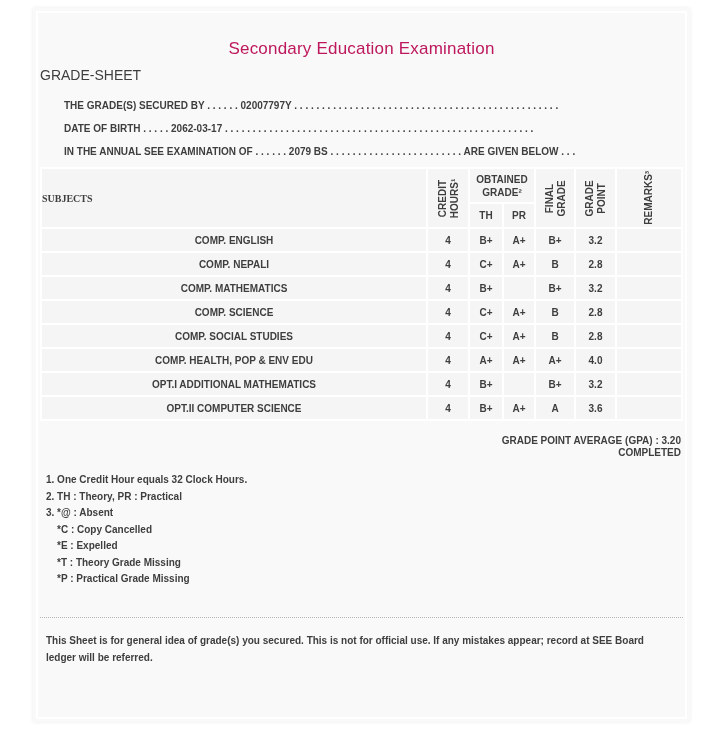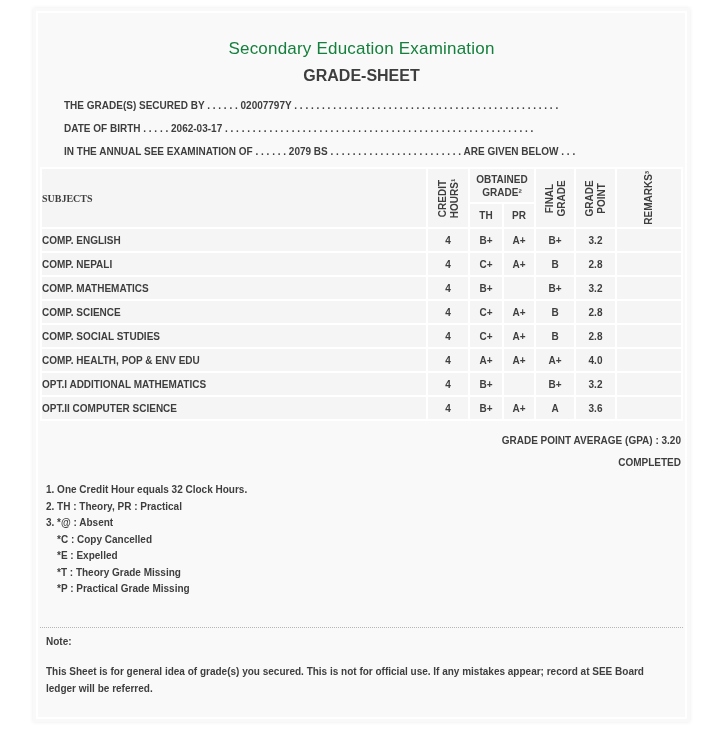--- a/index.html
+++ b/index.html
@@ -24,27 +24,27 @@
     padding: 26px 2px 0 2px;
     overflow: hidden;
   }
   .title {
     margin: 0;
     text-align: center;
     font-size: 17px;
     font-weight: 400;
     letter-spacing: 0.2px;
     line-height: 20px;
-    color: #15803d;
+    color: #be185d;
   }
   .subtitle {
     margin-top: 10px;
-    text-align: center;
-    font-size: 16px;
-    font-weight: bold;
+    text-align: left;
+    font-size: 14px;
+    font-weight: normal;
     line-height: 13px;
     color: #3e3e3e;
   }
   .info { margin: 12px 6px 0 24px; }
   .info-line {
     font-size: 10px;
     font-weight: bold;
     line-height: 23px;
     white-space: nowrap;
     overflow: hidden;
@@ -97,30 +97,30 @@
     transform: rotate(-90deg);
     line-height: 1.15;
     text-align: center;
     font-size: 10px;
     font-weight: bold;
     white-space: normal;
   }
   .rot.two { width: 48px; }
   .rot.one { width: 72px; white-space: nowrap; }
   tbody td { height: 22px; vertical-align: middle; }
-  td.subj { text-align: left; padding-left: 8px; }
+  td.subj { text-align: center; padding-left: 8px; }
   td.c { text-align: center; }
   .summary {
     margin: 14px 2px 0 0;
     text-align: right;
     font-size: 10px;
     font-weight: bold;
   }
   .summary .gpa { line-height: 12px; }
-  .summary .completed { margin-top: 10px; line-height: 12px; }
+  .summary .completed { margin-top: 0; line-height: 12px; }
   .footnotes { margin: 13px 0 12px 6px; font-size: 10px; font-weight: bold; }
   .footnotes .fn { line-height: 16.5px; }
   .footnotes .fn.indent { padding-left: 11px; }
   .divider {
     margin: 29px 0 0 0;
     border-top: 1px dotted #b5b5b5;
     height: 0;
   }
   .note { margin: 7px 6px 0 6px; font-size: 10px; font-weight: bold; }
   .note-label { line-height: 14px; }
@@ -268,18 +268,17 @@
       <div class="fn">3. *@ : Absent</div>
       <div class="fn indent">*C : Copy Cancelled</div>
       <div class="fn indent">*E : Expelled</div>
       <div class="fn indent">*T : Theory Grade Missing</div>
       <div class="fn indent">*P : Practical Grade Missing</div>
     </div>
 
     <div class="divider"></div>
 
     <div class="note">
-      <div class="note-label">Note:</div>
       <div class="note-text">This Sheet is for general idea of grade(s) you secured. This is not for official use. If any mistakes appear; record at SEE Board ledger will be referred.</div>
     </div>
 
   </div>
 </div>
 
 </body></html>

